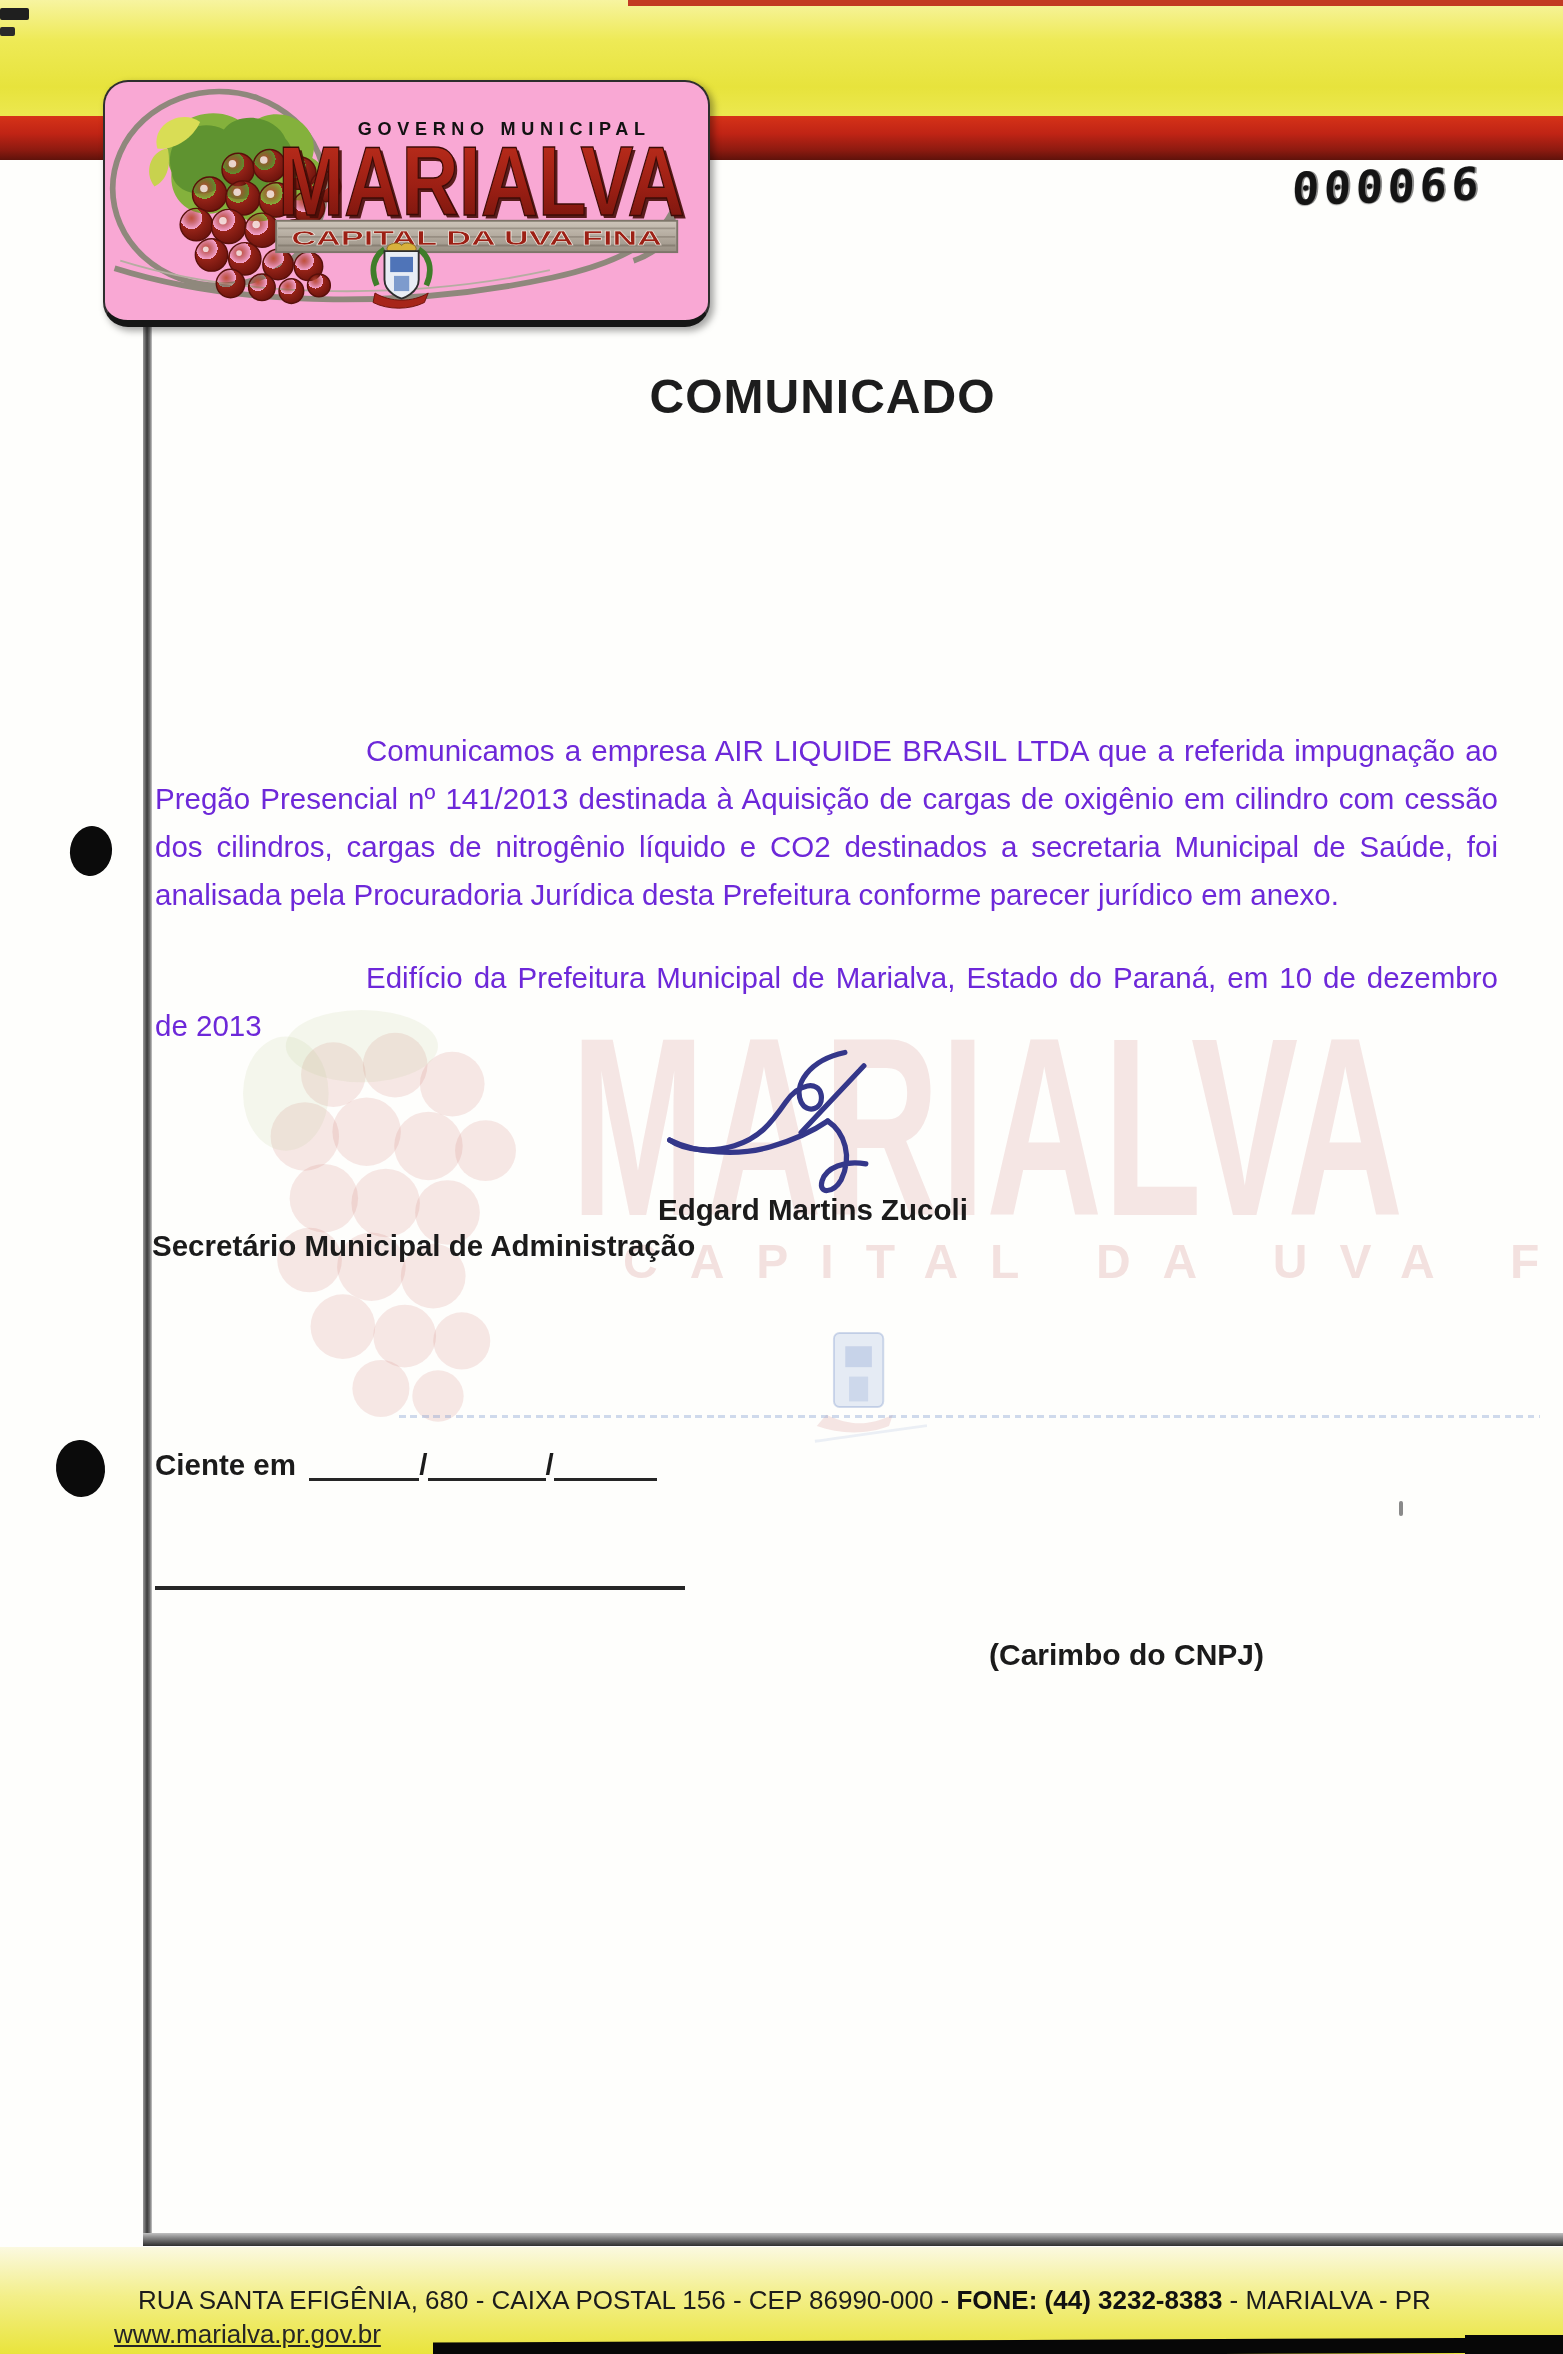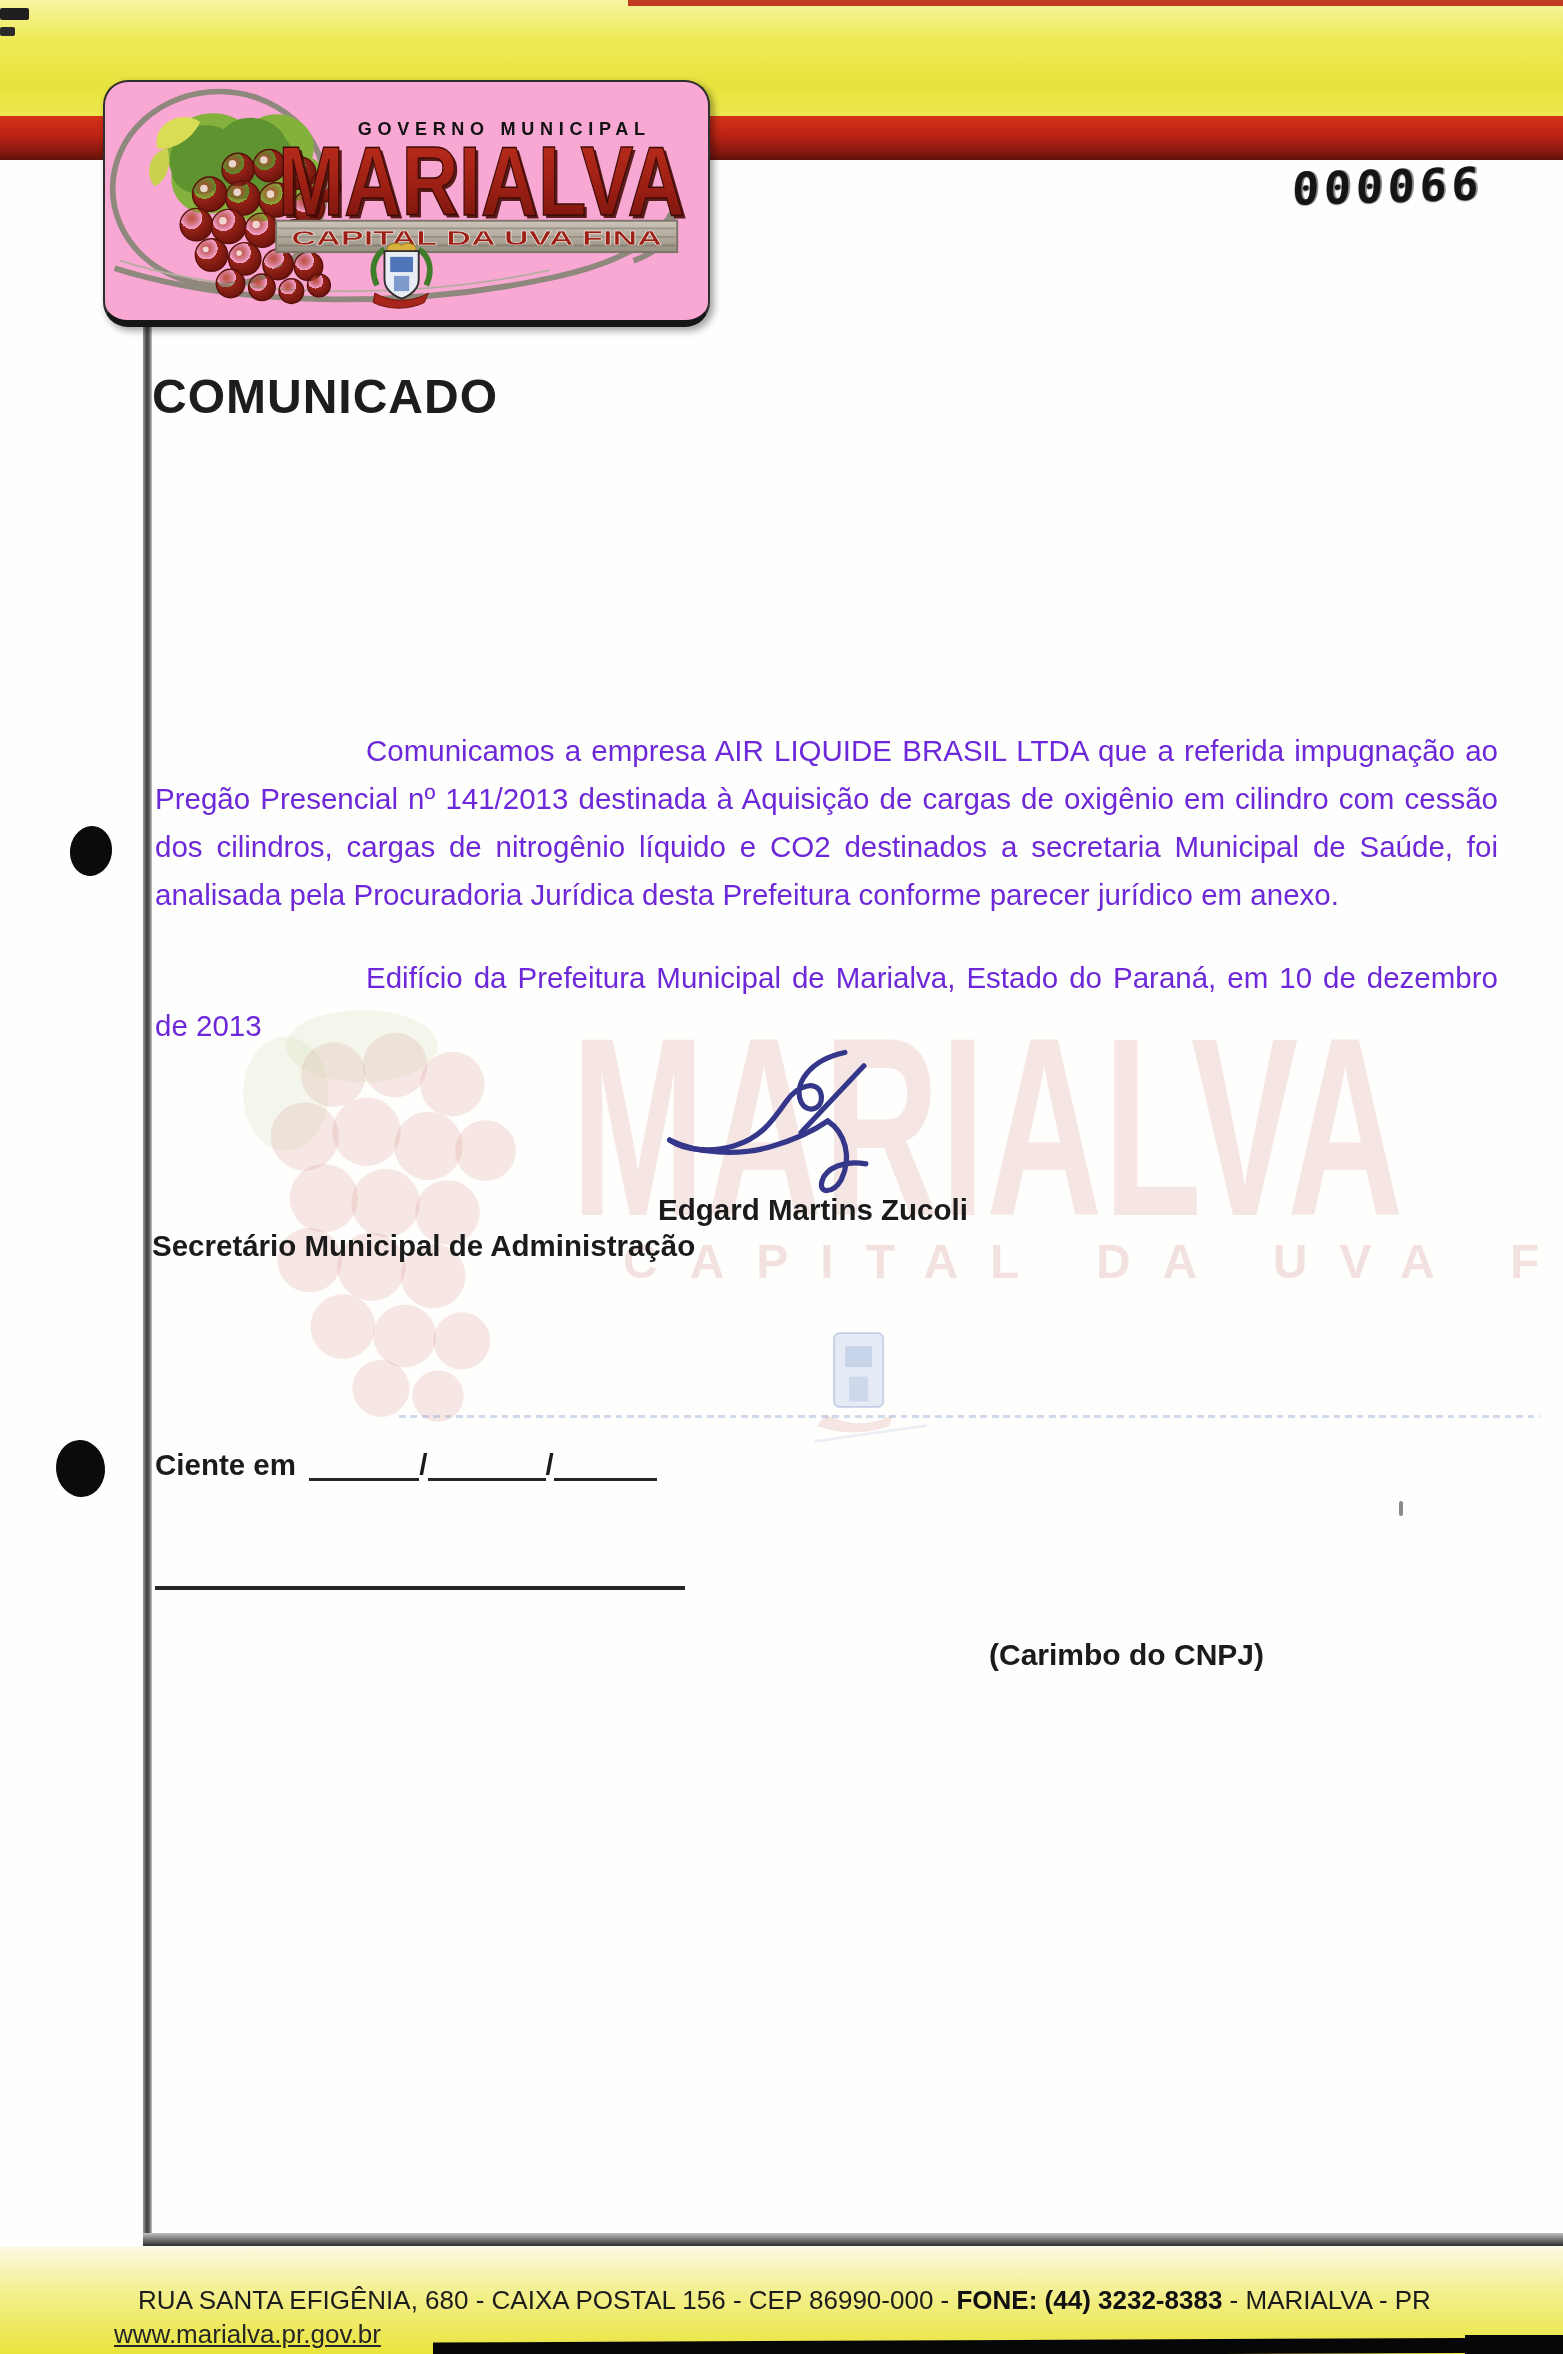--- a/index.html
+++ b/index.html
@@ -28,21 +28,21 @@
     box-shadow:3.8px 3.8px 7.6px rgba(0,0,0,.35);overflow:hidden;}
   .logo-box svg{display:block;}
 
   
   .stamp-number{left:1292px;top:160px;width:200px;font-family:"DejaVu Sans Mono",monospace;
     font-weight:bold;font-size:45px;letter-spacing:4.8px;color:#141414;
     transform:rotate(-1.6deg) skewX(-4deg);
     text-shadow:1.9px 0 0 rgba(10,10,10,.45),0 1px 1px rgba(40,40,40,.4);}
 
   
-  .doc-title{left:152px;top:369px;width:1341px;text-align:left;font-size:48px;
+  .doc-title{left:152px;top:369px;width:1341px;text-align:center;font-size:48px;
     font-weight:bold;color:#1d1d1d;letter-spacing:1px;}
   .doc-reference{left:155px;top:540px;width:1341px;font-size:29.5px;font-weight:bold;color:#1d1d1d;}
   .doc-para{left:155px;width:1343px;font-size:29.5px;line-height:48px;color:#6d28d9;
     text-align:justify;text-indent:211px;}
   .para1{top:727px;}
   .para2{top:954px;}
 
   
   .watermark{left:0;top:989px;width:1564px;height:447px;z-index:1;pointer-events:none;}
   .wm-name{position:absolute;left:571px;top:-9.5px;font-size:255px;font-weight:bold;

